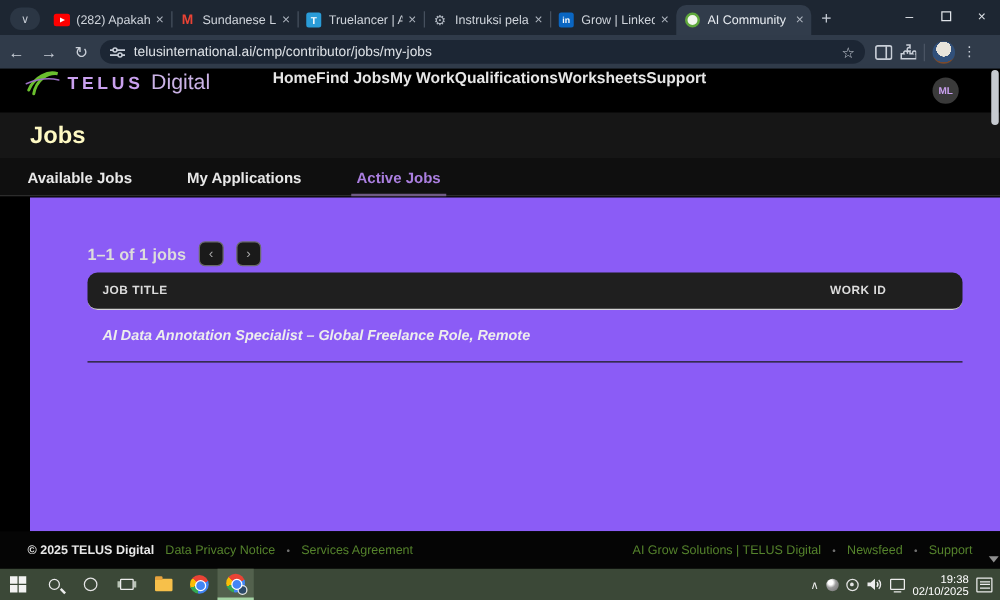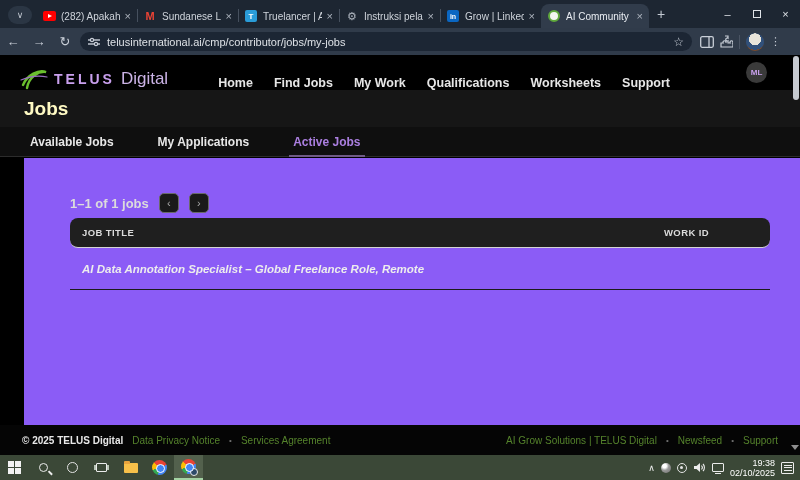--- a/index.html
+++ b/index.html
@@ -51,35 +51,35 @@
   .f-li { width:12px; height:12px; background:#0a66c2; border-radius:2px; color:#fff;
           font-size:7px; font-weight:bold; display:flex; align-items:center; justify-content:center; }
   .f-ai { width:12px; height:12px; border-radius:50%; background:#f2f6ef;
           border:2px solid #5fa83c; }
 
   
   svg.ic { display:block; }
 
   
   .siteheader { position:absolute; top:55px; left:0; width:800px; height:35px; background:#000;
-                display:flex; align-items:flex-end; }
+                display:flex; align-items:flex-start; }
   .logo { display:flex; align-items:center; margin-left:20px; gap:4px; }
   .brand { color:#c9a0ee; font-weight:bold; font-size:14px; letter-spacing:3px; }
   .brand-suffix { color:#cbb3e6; font-size:17px; margin-left:2px; letter-spacing:0; }
-  .mainnav { display:flex; gap:21px; margin-left:50px; }
+  .mainnav { display:flex; margin-left:50px; }
   .mainnav a { color:#e6e6e6; font-size:12.5px; font-weight:bold; text-decoration:none; }
   .avatar-ml { position:absolute; right:33px; top:7px; width:21px; height:21px; border-radius:50%;
                background:#3a3a3a; color:#c9a0ee; font-size:8px; font-weight:bold;
                display:flex; align-items:center; justify-content:center; }
 
   
   .jobsband { position:absolute; top:90px; left:0; width:800px; height:37px; background:#161616; }
   .jobsband h1 { color:#fef9c3; font-size:19px; margin:8px 0 0 24px; }
   .pagetabs { position:absolute; top:127px; left:0; width:800px; height:30px; background:#0f0f0f;
-              border-bottom:1px solid #2c2c2c; display:flex; gap:44px; padding-left:30px;
+              border-bottom:1px solid #2c2c2c; display:flex; gap:44px; padding-left:22px;
               align-items:center; }
   .ptab { color:#e8e8e8; font-size:12px; font-weight:bold; height:30px; display:flex;
           align-items:center; position:relative; }
   .ptab.active { color:#ab7fe0; }
   .ptab.active::after { content:""; position:absolute; left:-4px; right:-4px; bottom:0;
                         height:2px; background:#6f5b85; }
   .main { position:absolute; top:158px; left:0; width:800px; height:267px; background:#8b5cf6;margin-left:24px; }
   .pagination { margin:35px 0 0 46px; display:flex; align-items:center; gap:10px; }
   .pg-label { color:#dcdcdc; font-size:13px; font-weight:bold; }
   .pg-btn { width:20px; height:20px; border:1.5px solid #6a6a6a; border-radius:5px;

